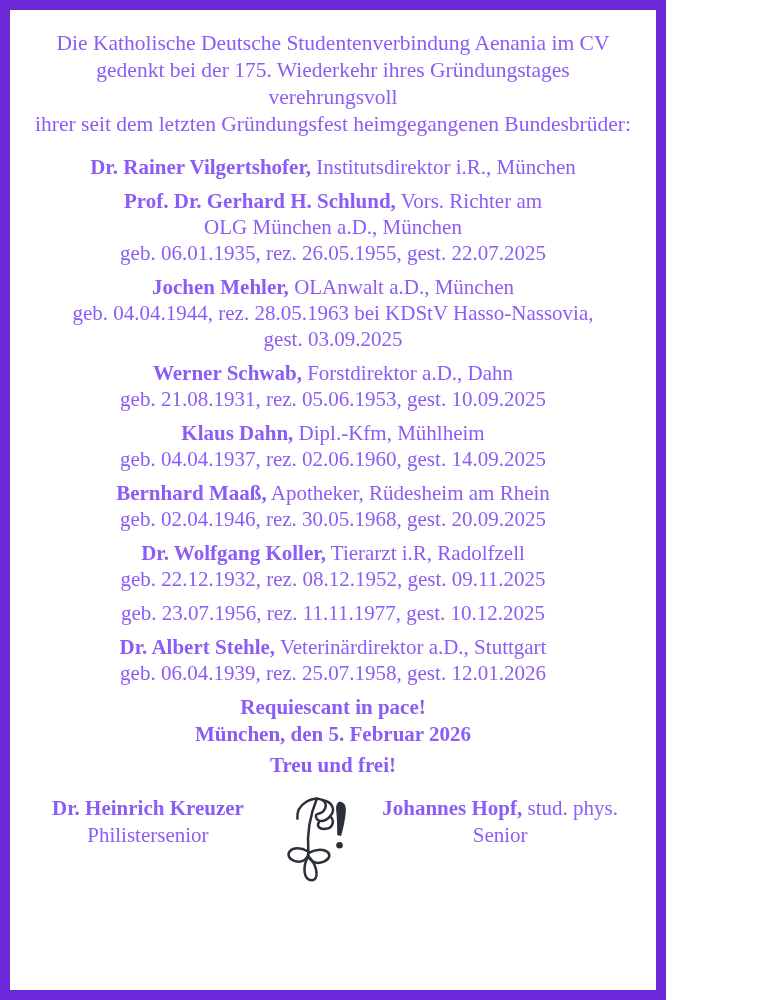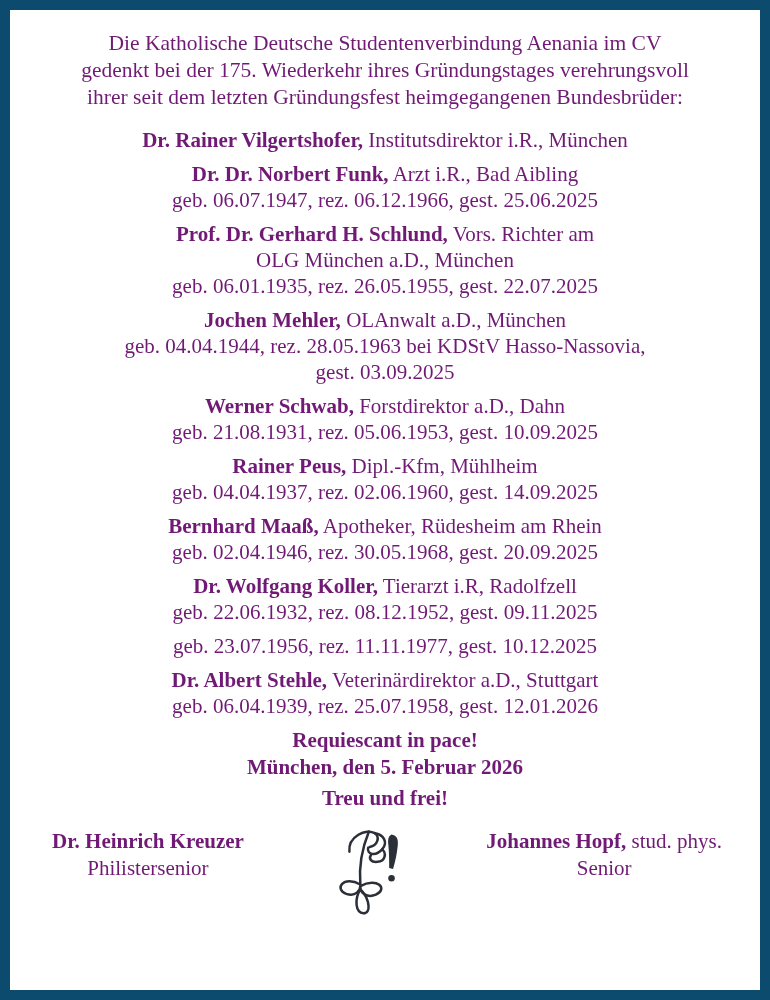--- a/index.html
+++ b/index.html
@@ -2,26 +2,26 @@
 <html><head>
 <meta charset="utf-8">
 <style>
   html, body {
     margin: 0;
     padding: 0;
     background: #ffffff;
   }
   .frame {
     box-sizing: border-box;
-    width: 770px;
+    width: 666px;
     height: 1000px;
-    border: 10px solid #0c4a6e;
+    border: 10px solid #6d28d9;
     background: #ffffff;
     font-family: "Liberation Serif", serif;
-    color: #701a75;
+    color: #8b5cf6;
     overflow: hidden;
   }
   .content {
     padding-top: 20px;
     text-align: center;
   }
   .notice-header {
     font-size: 21.5px;
     line-height: 27px;
     white-space: pre-line;
@@ -82,55 +82,51 @@
     <p class="notice-header">Die Katholische Deutsche Studentenverbindung Aenania im CV
 gedenkt bei der 175. Wiederkehr ihres Gründungstages verehrungsvoll
 ihrer seit dem letzten Gründungsfest heimgegangenen Bundesbrüder:</p>
 
     <div class="entries">
 
       <p class="entry">
         <span class="nameline"><b>Dr. Rainer Vilgertshofer,</b> <span>Institutsdirektor i.R., München</span></span>
       </p>
 
-      <p class="entry">
-        <span class="nameline"><b>Dr. Dr. Norbert Funk,</b> <span>Arzt i.R., Bad Aibling</span></span>
-        <span class="dates">geb. 06.07.1947, rez. 06.12.1966, gest. 25.06.2025</span>
-      </p>
 
       <p class="entry">
         <span class="nameline"><b>Prof. Dr. Gerhard H. Schlund,</b> <span>Vors. Richter am
 OLG München a.D., München</span></span>
         <span class="dates">geb. 06.01.1935, rez. 26.05.1955, gest. 22.07.2025</span>
       </p>
 
       <p class="entry">
         <span class="nameline"><b>Jochen Mehler,</b> <span>OLAnwalt a.D., München</span></span>
         <span class="dates">geb. 04.04.1944, rez. 28.05.1963 bei KDStV Hasso-Nassovia,
 gest. 03.09.2025</span>
       </p>
 
       <p class="entry">
         <span class="nameline"><b>Werner Schwab,</b> <span>Forstdirektor a.D., Dahn</span></span>
         <span class="dates">geb. 21.08.1931, rez. 05.06.1953, gest. 10.09.2025</span>
       </p>
 
       <p class="entry">
-        <span class="nameline"><b>Rainer Peus,</b> <span>Dipl.-Kfm, Mühlheim</span></span>
+        <span class="nameline"><b>Klaus Dahn,</b> <span>Dipl.-Kfm, Mühlheim</span></span>
         <span class="dates">geb. 04.04.1937, rez. 02.06.1960, gest. 14.09.2025</span>
       </p>
 
       <p class="entry">
         <span class="nameline"><b>Bernhard Maaß,</b> <span>Apotheker, Rüdesheim am Rhein</span></span>
         <span class="dates">geb. 02.04.1946, rez. 30.05.1968, gest. 20.09.2025</span>
       </p>
 
       <p class="entry">
         <span class="nameline"><b>Dr. Wolfgang Koller,</b> <span>Tierarzt i.R, Radolfzell</span></span>
-        <span class="dates">geb. 22.06.1932, rez. 08.12.1952, gest. 09.11.2025</span>
+        <span class="dates">geb. 22.12.1932, rez. 08.12.1952, gest. 09.11.2025</span>
       </p>
 
       <p class="entry">
         <span class="dates">geb. 23.07.1956, rez. 11.11.1977, gest. 10.12.2025</span>
       </p>
 
       <p class="entry">
         <span class="nameline"><b>Dr. Albert Stehle,</b> <span>Veterinärdirektor a.D., Stuttgart</span></span>
         <span class="dates">geb. 06.04.1939, rez. 25.07.1958, gest. 12.01.2026</span>
       </p>

